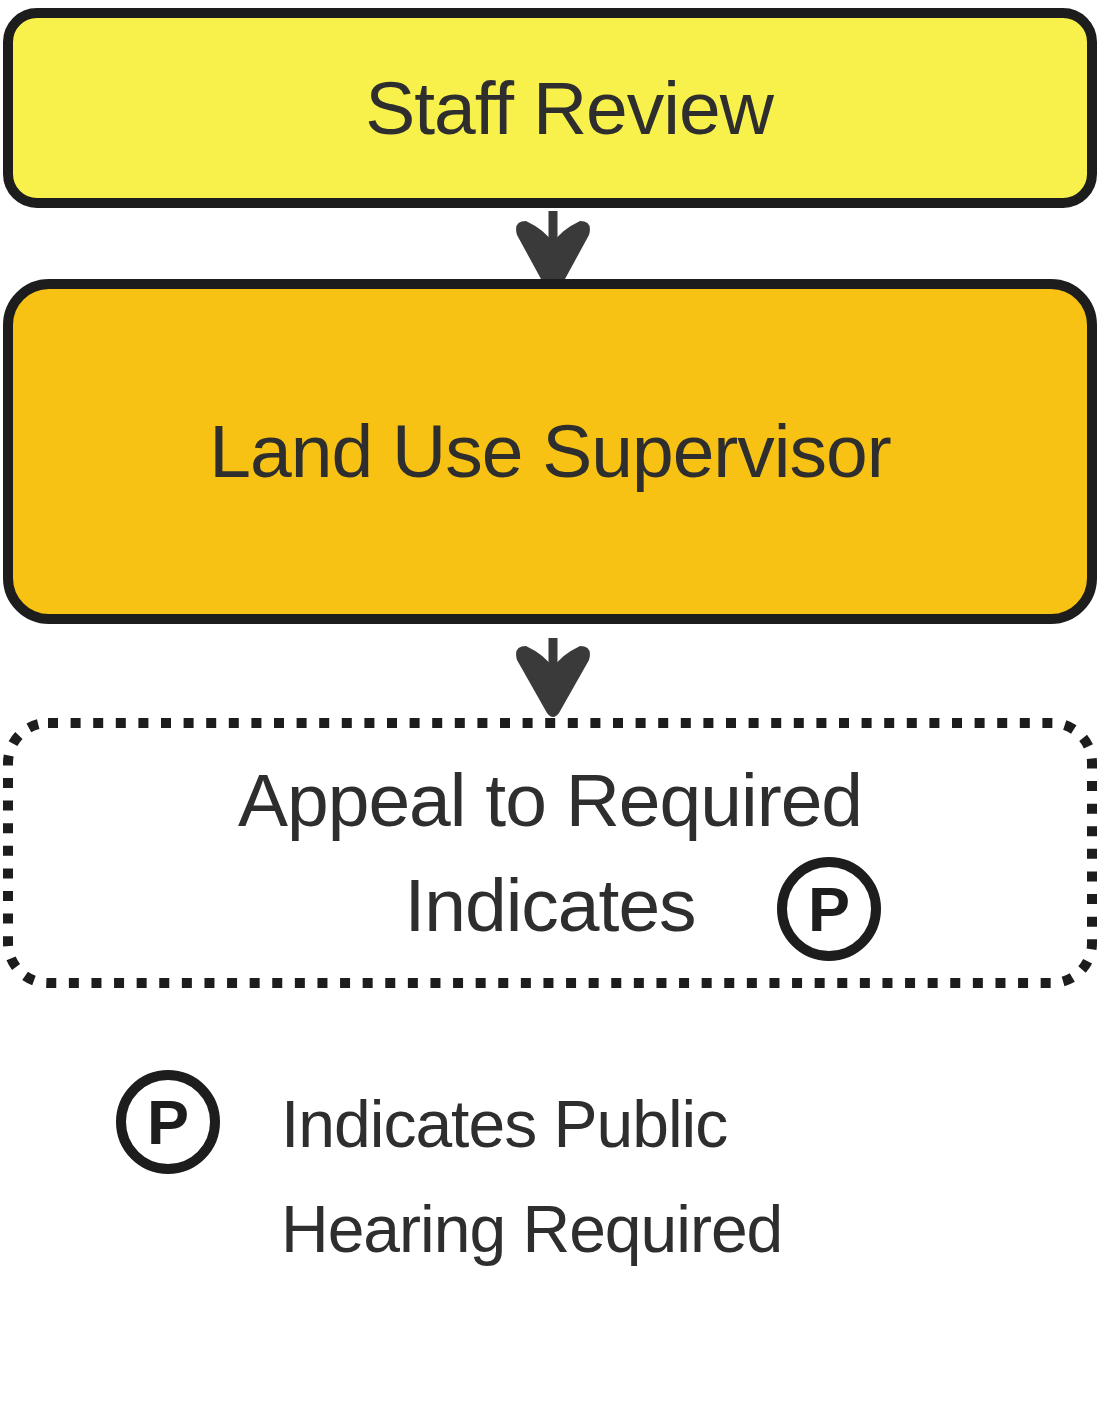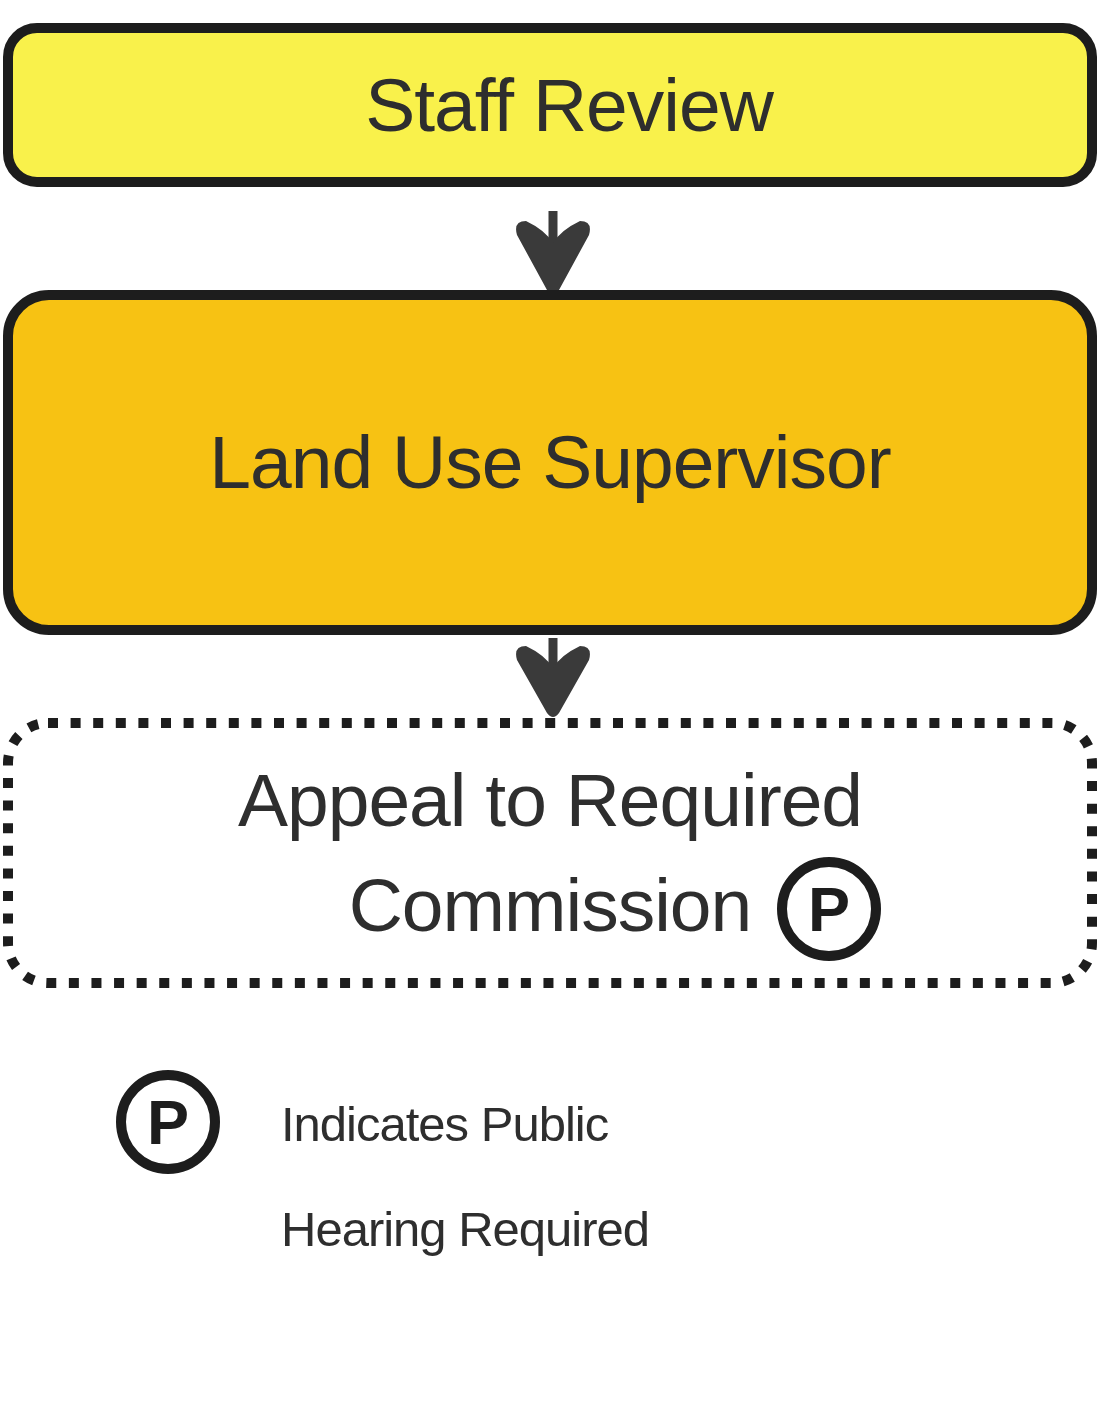--- a/index.html
+++ b/index.html
@@ -28,28 +28,28 @@
     text-align: center;
     font-size: 75px;
     line-height: 105px;
     color: var(--text, #2E2E2E);
     letter-spacing: -1px;
   }
   .node-solid {
     border: 10px solid var(--border, #1D1D1D);
   }
   #node-staff {
-    top: 23px;
-    height: 164px;
+    top: 8px;
+    height: 200px;
     background: var(--node-yellow, #F9F14B);
     border-radius: 34px;
     padding-left: 38px;
   }
   #node-supervisor {
-    top: 290px;
+    top: 279px;
     height: 345px;
     background: var(--node-amber, #F7C213);
     border-radius: 46px;
   }
   #node-appeal {
     top: 718px;
     height: 270px;
     background: transparent;
   }
   #node-appeal .dashed-frame {
@@ -97,21 +97,21 @@
   }
   #legend-badge {
     position: absolute;
     left: 116px;
     top: 1070px;
   }
   .legend-text {
     position: absolute;
     left: 281px;
     top: 1072px;
-    font-size: 49px;
+    font-size: 66px;
     line-height: 105px;
     letter-spacing: -1px;
     color: var(--text, #2E2E2E);
     text-align: left;
     white-space: nowrap;
   }
 </style>
 </head>
 <body>
 
@@ -133,21 +133,21 @@
   <svg id="arrow-2" class="arrow-svg" viewBox="0 0 100 82" aria-hidden="true">
     <rect class="arrow-fill" x="45.5" y="0" width="9" height="40"></rect>
     <path class="arrow-fill" d="M 14,22 Q 10,8 23,8 Q 42,17 50,30 Q 58,17 77,8 Q 90,8 86,22 L 56,75 Q 50,83 44,75 Z"></path>
   </svg>
 
   <div class="node" id="node-appeal">
     <svg class="dashed-frame" width="1094" height="270" viewBox="0 0 1094 270" aria-hidden="true">
       <rect class="dash-stroke" x="5" y="5" width="1084" height="260" rx="40"></rect>
     </svg>
     <span class="node-text">Appeal to Required</span>
-    <span class="node-text">Commission</span>
+    <span class="node-text">Indicates</span>
     <span class="p-badge" id="appeal-badge">
       <span>P</span>
     </span>
   </div>
 
   <span class="p-badge" id="legend-badge">
     <span>P</span>
   </span>
   <div class="legend-text">
     <div>Indicates Public</div>

